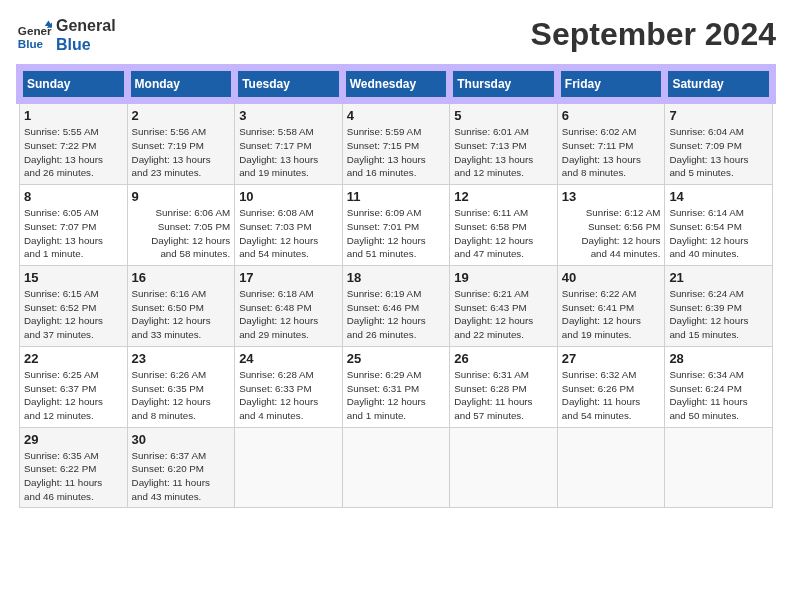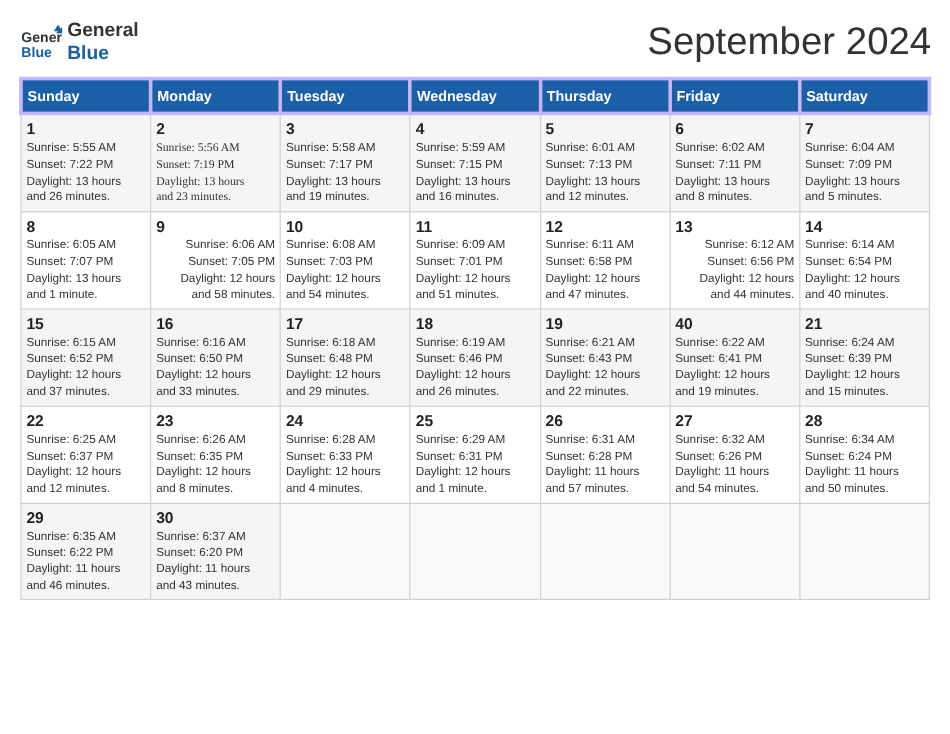--- a/index.html
+++ b/index.html
@@ -21,42 +21,42 @@
       align-items: center;
       gap: 4px;
     }
     .logo-icon {
       width: 36px;
       height: 36px;
     }
     .title-block { text-align: right; }
     .month-title {
       font-size: 32px;
-      font-weight: normal;
+      font-weight: bold;
       color: #333;
     }
     .location {
       font-size: 15px;
       color: #555;
     }
     table {
       width: 100%;
       border-collapse: collapse;
       font-size: 10.5px;
     }
     thead tr {
       background: #1a5fa8;
       color: #fff;
     }
     thead th {
       padding: 6px 4px;
       text-align: left;
       font-size: 12px;
       font-weight: bold;
-      border: 3px solid #c4b5fd;
+      border: 7px solid #c4b5fd;
     }
     tbody tr { background: #fff; }
     tbody tr:nth-child(odd) { background: #f5f5f5; }
     td {
       vertical-align: top;
       padding: 4px 4px;
       border: 1px solid #d0d0d0;
       min-width: 100px;
       min-height: 70px;
     }
@@ -111,21 +111,21 @@
       <tr>
         <td>
           <span class="day-num">1</span>
           <div class="day-info" style="white-space: pre-line;">Sunrise: 5:55 AM
 Sunset: 7:22 PM
 Daylight: 13 hours
 and 26 minutes.</div>
         </td>
         <td>
           <span class="day-num">2</span>
-          <div class="day-info" style="white-space: pre-line; font-family: Liberation Serif, serif;">Sunrise: 5:56 AM
+          <div class="day-info" style="white-space: pre-line;">Sunrise: 5:56 AM
 Sunset: 7:19 PM
 Daylight: 13 hours
 and 23 minutes.</div>
         </td>
         <td>
           <span class="day-num">3</span>
           <div class="day-info" style="white-space: pre-line;">Sunrise: 5:58 AM
 Sunset: 7:17 PM
 Daylight: 13 hours
 and 19 minutes.</div>

